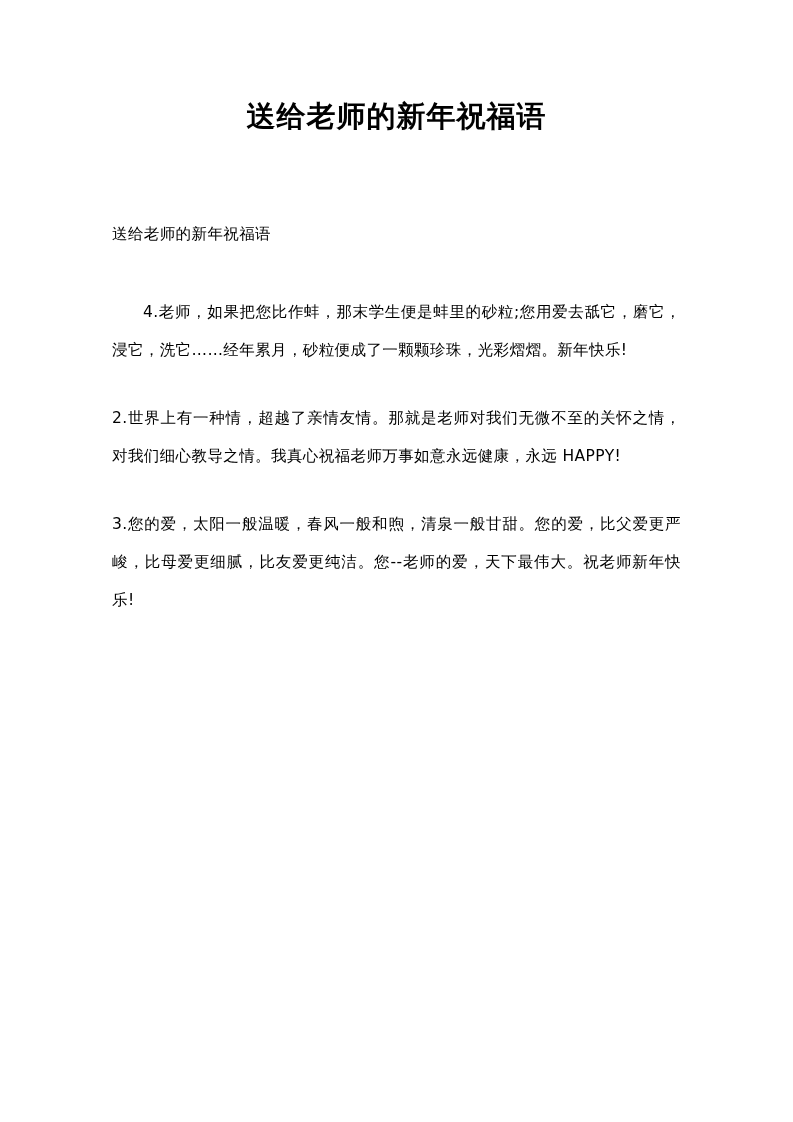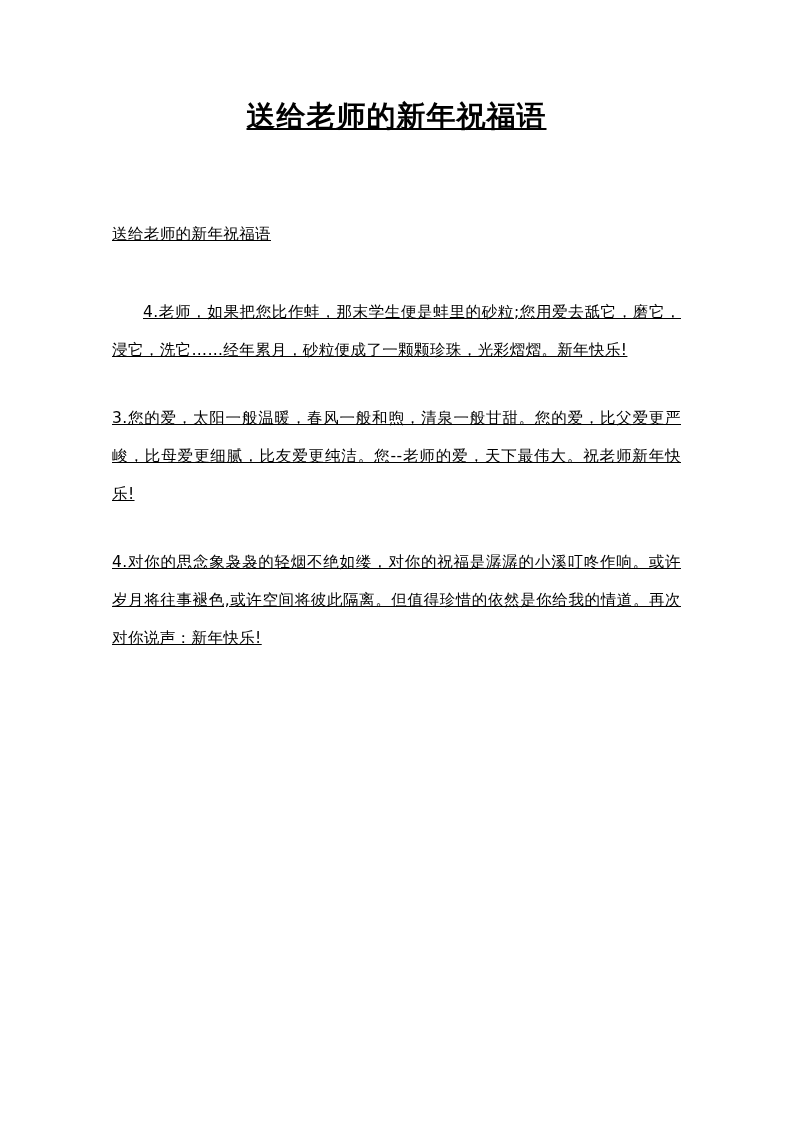--- a/index.html
+++ b/index.html
@@ -13,21 +13,20 @@
     font-family: "Liberation Serif", "DejaVu Serif", serif;
     color: #000000;
     overflow: hidden;
   }
   .page {
     width: 793px;
     height: 1122px;
     box-sizing: border-box;
     padding: 78px 112px 0 112px;
     position: relative;
-    text-decoration: underline;
   }
   .doc-title {
     font-family: "Liberation Sans", "DejaVu Sans", sans-serif;
     font-weight: bold;
     font-size: 29px;
     text-align: center;
     letter-spacing: 1px;
     margin: 0;
     padding-top: 18px;
     line-height: 1.4;
@@ -57,20 +56,20 @@
 <div class="page">
 
   <h1 class="doc-title">送给老师的新年祝福语</h1>
 
   <div class="body-block">
 
     <p class="para lead">送给老师的新年祝福语</p>
 
     <p class="para indent">4.老师，如果把您比作蚌，那末学生便是蚌里的砂粒;您用爱去舐它，磨它，浸它，洗它……经年累月，砂粒便成了一颗颗珍珠，光彩熠熠。新年快乐!</p>
 
+    <p class="para">2.世界上有一种情，超越了亲情友情。那就是老师对我们无微不至的关怀之情，对我们细心教导之情。我真心祝福老师万事如意永远健康，永远 HAPPY!</p>
 
     <p class="para">3.您的爱，太阳一般温暖，春风一般和煦，清泉一般甘甜。您的爱，比父爱更严峻，比母爱更细腻，比友爱更纯洁。您--老师的爱，天下最伟大。祝老师新年快乐!</p>
 
-    <p class="para">4.对你的思念象袅袅的轻烟不绝如缕，对你的祝福是潺潺的小溪叮咚作响。或许岁月将往事褪色,或许空间将彼此隔离。但值得珍惜的依然是你给我的情道。再次对你说声：新年快乐!</p>
 
   </div>
 
 </div>
 
 </body></html>

